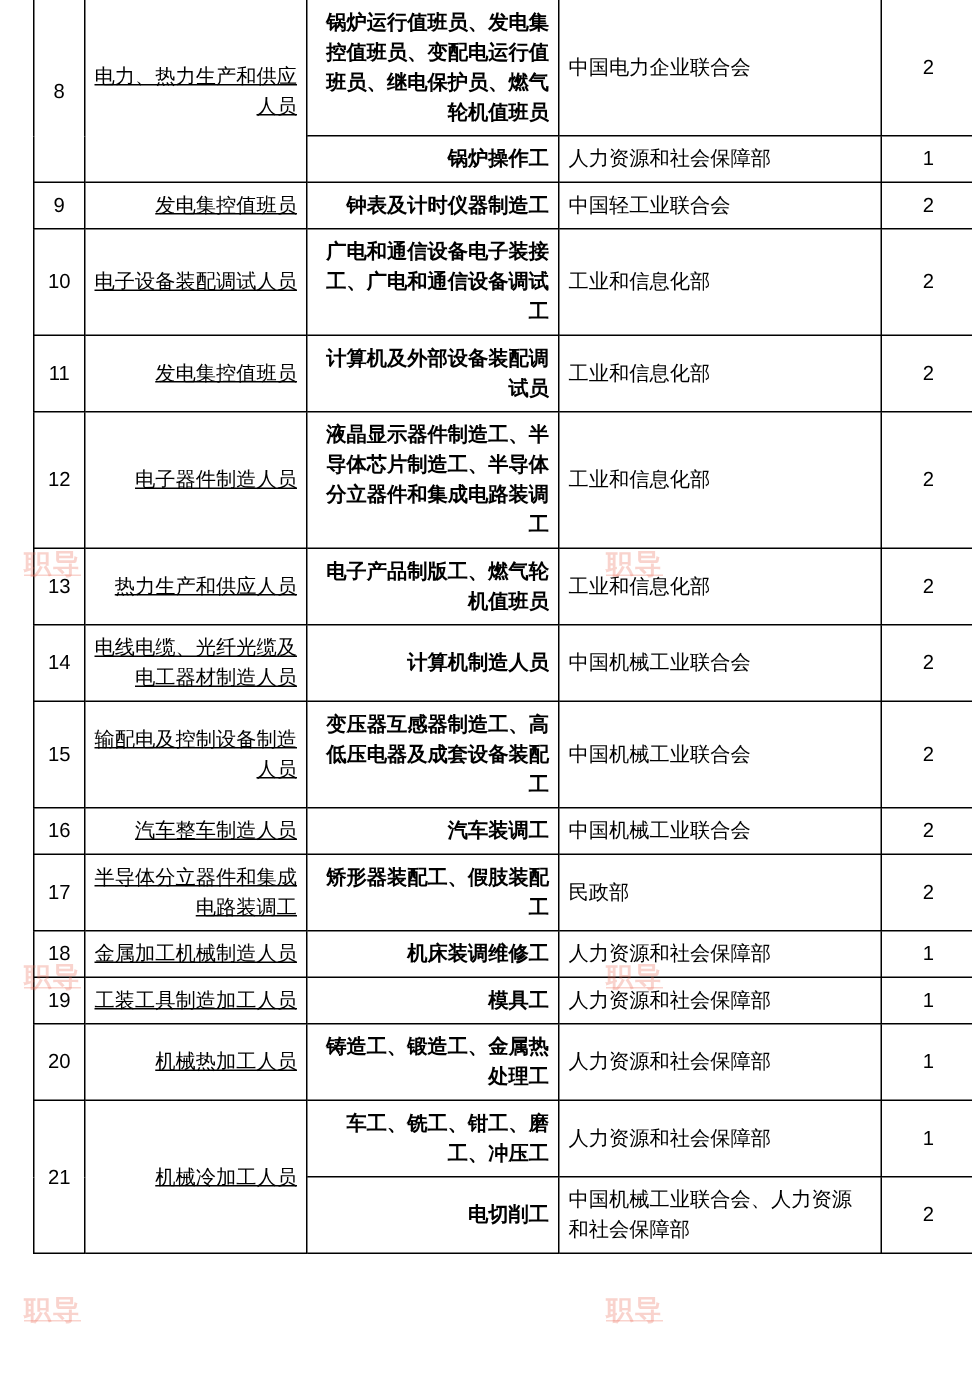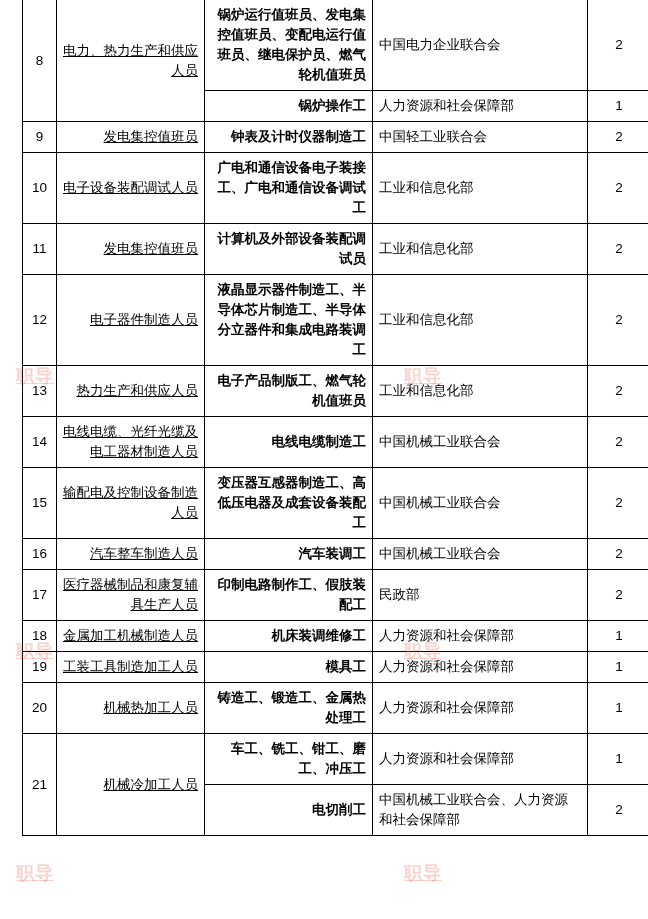--- a/index.html
+++ b/index.html
@@ -143,21 +143,21 @@
         <td class="num">13</td>
         <td class="cat">热力生产和供应人员</td>
         <td class="job">电子产品制版工、燃气轮机值班员</td>
         <td class="org">工业和信息化部</td>
         <td class="lvl">2</td>
       </tr>
 
       <tr>
         <td class="num">14</td>
         <td class="cat">电线电缆、光纤光缆及电工器材制造人员</td>
-        <td class="job">电线电缆制造工</td>
+        <td class="job">计算机制造人员</td>
         <td class="org">中国机械工业联合会</td>
         <td class="lvl">2</td>
       </tr>
 
       <tr>
         <td class="num">15</td>
         <td class="cat">输配电及控制设备制造人员</td>
         <td class="job">变压器互感器制造工、高低压电器及成套设备装配工</td>
         <td class="org">中国机械工业联合会</td>
         <td class="lvl">2</td>
@@ -166,22 +166,22 @@
       <tr>
         <td class="num">16</td>
         <td class="cat">汽车整车制造人员</td>
         <td class="job">汽车装调工</td>
         <td class="org">中国机械工业联合会</td>
         <td class="lvl">2</td>
       </tr>
 
       <tr>
         <td class="num">17</td>
-        <td class="cat">医疗器械制品和康复辅具生产人员</td>
-        <td class="job">印制电路制作工、假肢装配工</td>
+        <td class="cat">半导体分立器件和集成电路装调工</td>
+        <td class="job">矫形器装配工、假肢装配工</td>
         <td class="org">民政部</td>
         <td class="lvl">2</td>
       </tr>
 
       <tr>
         <td class="num">18</td>
         <td class="cat">金属加工机械制造人员</td>
         <td class="job">机床装调维修工</td>
         <td class="org">人力资源和社会保障部</td>
         <td class="lvl">1</td>

